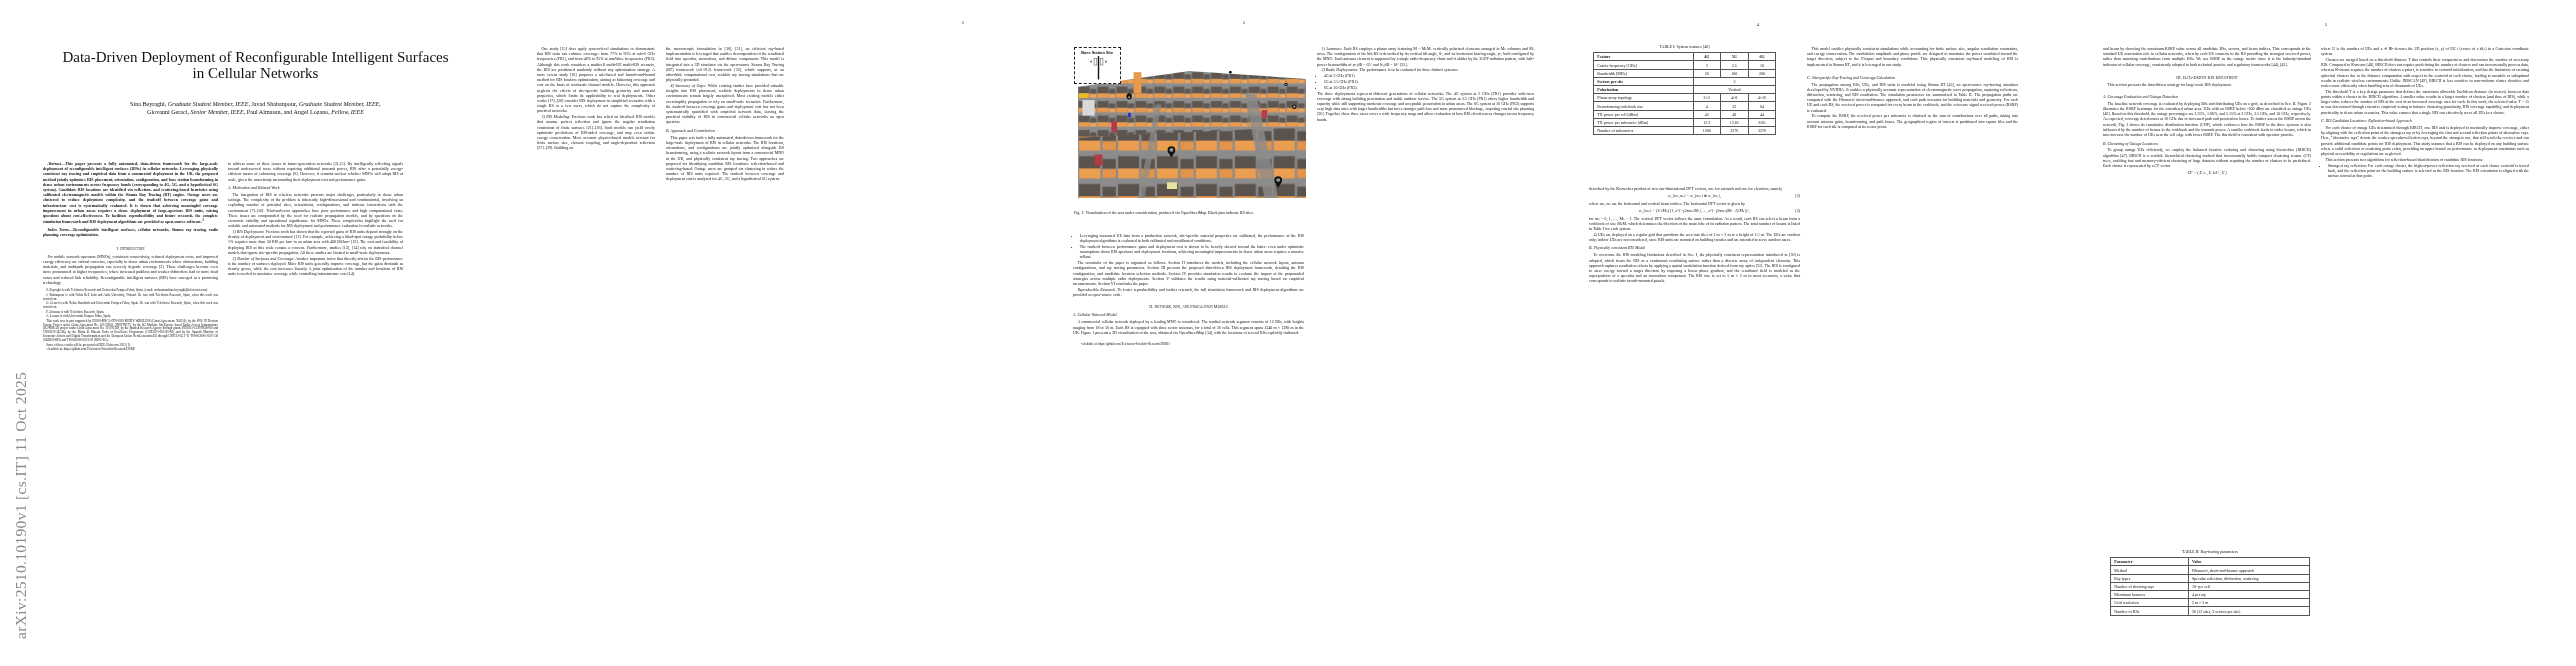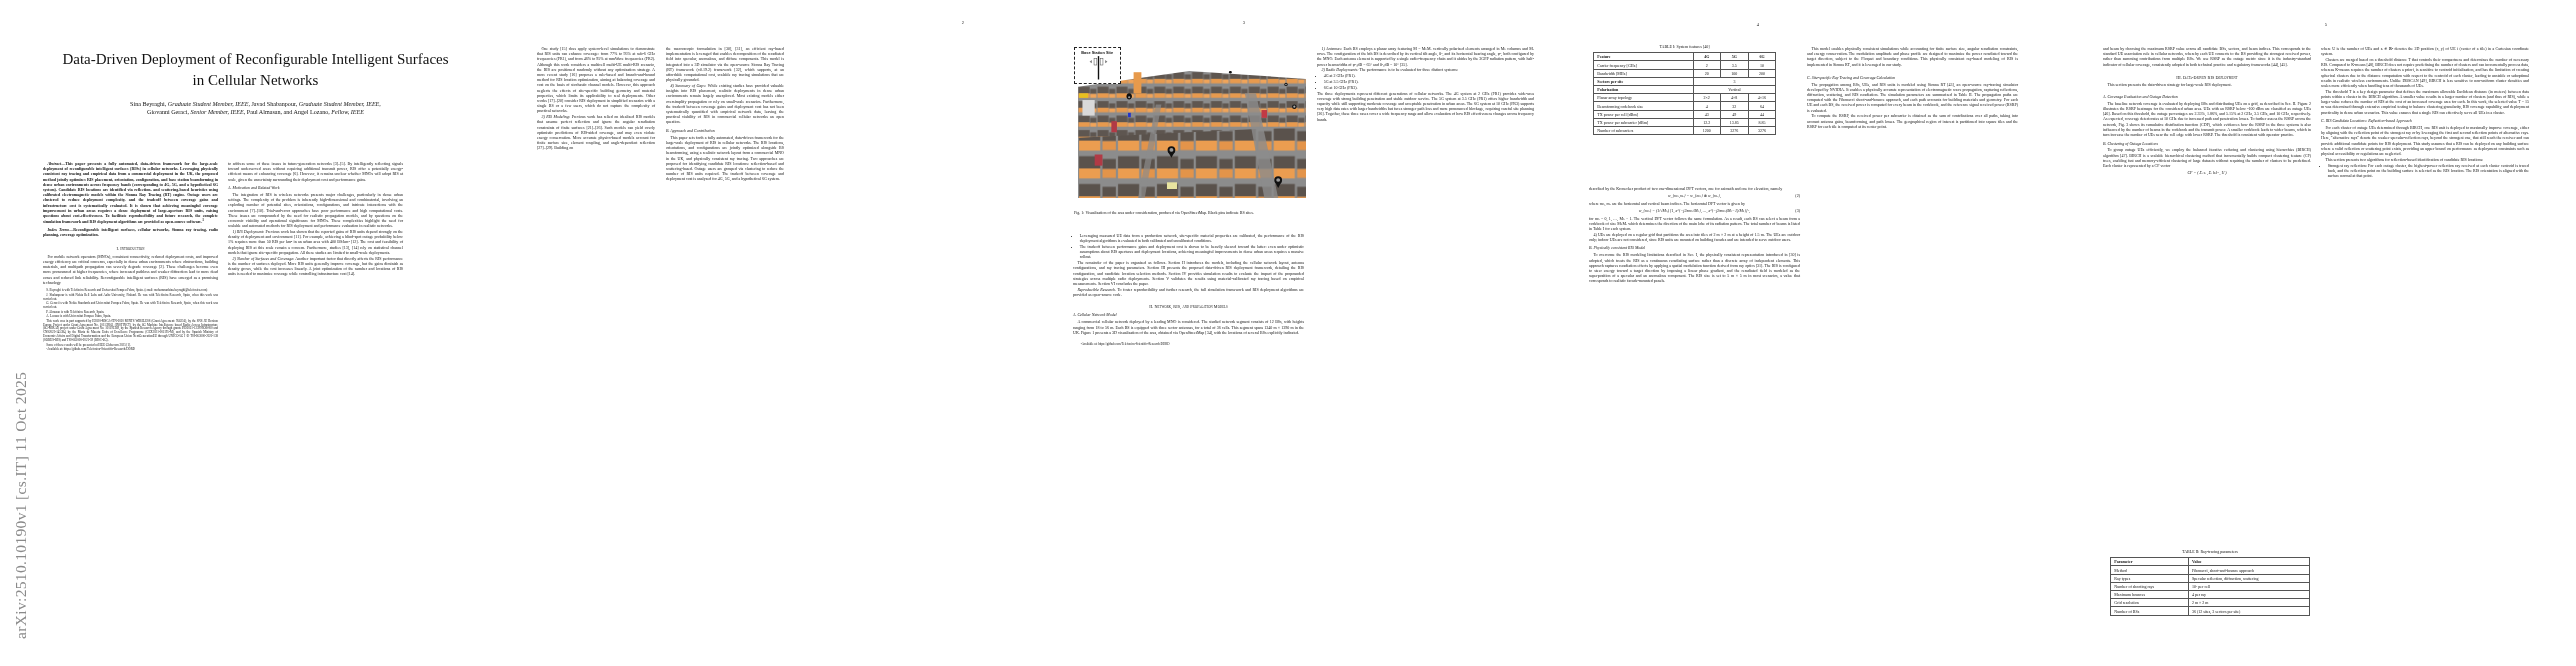--- a/index.html
+++ b/index.html
@@ -12,21 +12,21 @@
   .col p.noind { text-indent: 0; }
   .sechead { text-align: center; font-variant: small-caps; font-size: 4.2px; margin: 4.4px 0 2.2px; letter-spacing: 0.1px; }
   .subhead { font-style: italic; margin: 3.3px 0 1.7px; font-size: 4px; }
   .para-head { font-style: italic; }
   .fn { font-size: 3.1px; line-height: 3.9px; text-align: justify; }
   .fn p { text-indent: 3.3px; }
   .bullets { padding-left: 6.7px; }
   .bullets li { margin-bottom: 0.6px; }
   .arxiv { position: absolute; left: 10px; top: 161px; width: 22px; height: 478px; }
   .arxiv span { position: absolute; left: 0; bottom: 0; transform-origin: left bottom; transform: rotate(-90deg) translate(0, 20px); white-space: nowrap; font-size: 15.6px; color: #8a8a8a; font-family: "Liberation Serif", serif; letter-spacing: 0.3px; }
-  .title { position: absolute; top: 49px; left: 61px; width: 389px; text-align: center; font-size: 15px; line-height: 21px; }
+  .title { position: absolute; top: 49px; left: 61px; width: 389px; text-align: center; font-size: 15px; line-height: 16px; }
   .authors { position: absolute; top: 101px; left: 50px; width: 411px; text-align: center; font-size: 6.1px; line-height: 7.8px; }
   .authors i { font-style: italic; }
   .abstract { font-weight: bold; font-size: 4px; line-height: 5.2px; }
   .abstract .lbl { font-style: italic; }
   table.ieee { border-collapse: collapse; font-size: 4px; margin: 0 auto; }
   table.ieee td, table.ieee th { border: 0.4px solid #555; padding: 1.1px 3.3px; line-height: 5px; }
   table.ieee th { font-weight: bold; }
   .tcap { text-align: center; font-size: 4px; margin-bottom: 3.3px; font-variant: normal; }
   .fig { position: absolute; }
   .eq { text-align: center; font-style: italic; margin: 2.2px 0; font-size: 4px; position: relative; }

